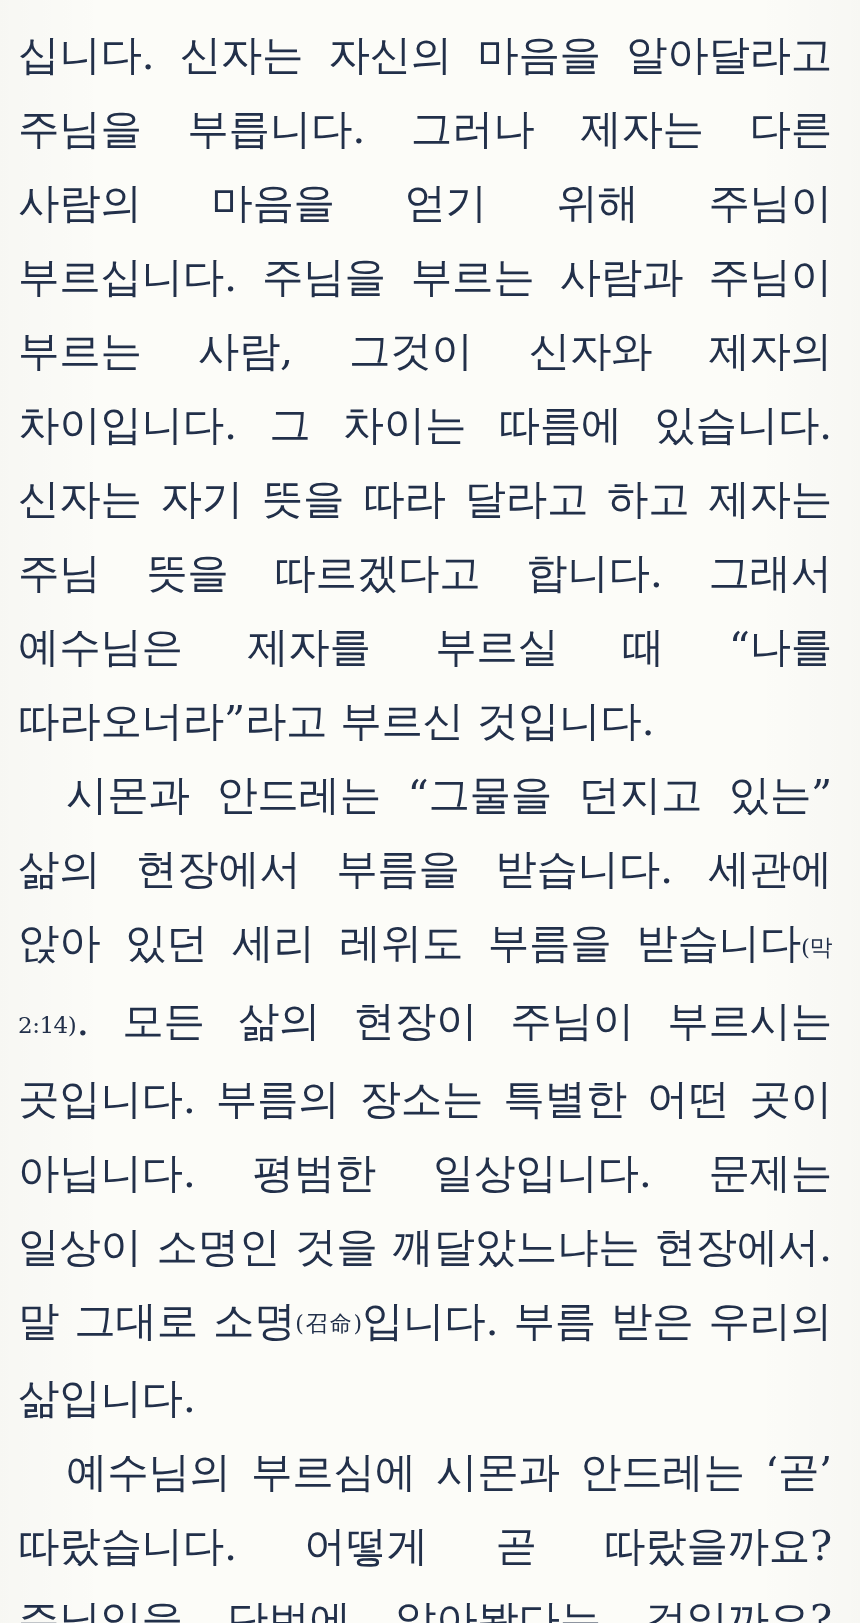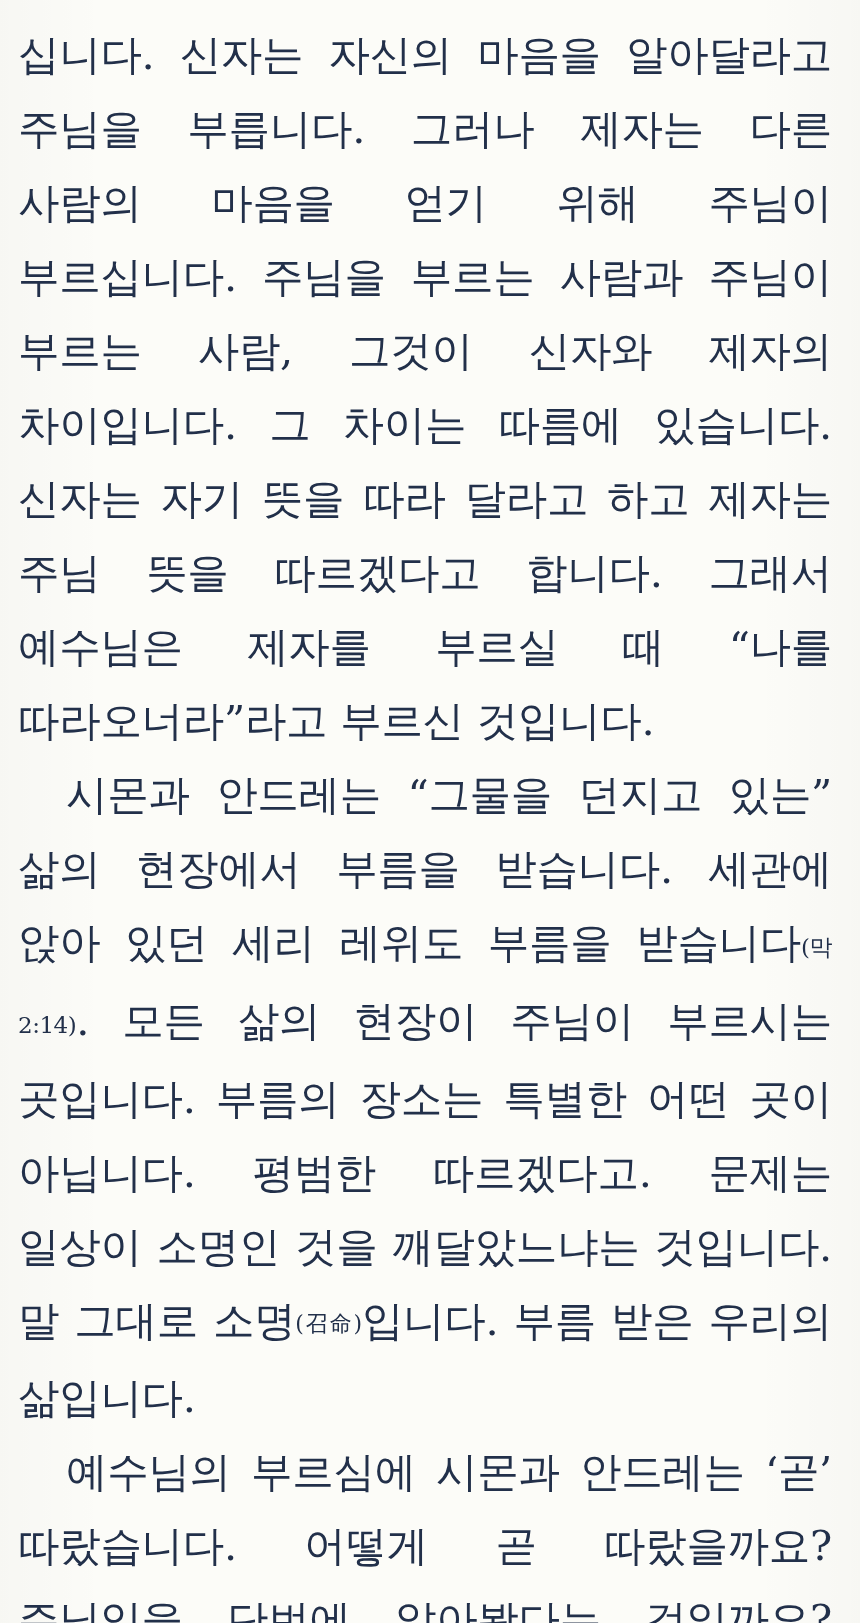--- a/index.html
+++ b/index.html
@@ -66,18 +66,18 @@
 </head>
 <body>
 
 <div class="page">
 
 
   <div class="body-text">
 
     <p class="para"><span>십니다. 신자는 자신의 마음을 알아달라고 주님을 부릅니다. 그러나 제자는 다른 사람의 마음을 얻기 위해 주님이 부르십니다. 주님을 부르는 사람과 주님이 부르는 사람, 그것이 신자와 제자의 차이입니다. 그 차이는 따름에 있습니다. 신자는 자기 뜻을 따라 달라고 하고 제자는 주님 뜻을 따르겠다고 합니다. 그래서 예수님은 제자를 부르실 때 “나를 따라오너라”라고 부르신 것입니다.</span></p>
 
-    <p class="para indent"><span>시몬과 안드레는 “그물을 던지고 있는” 삶의 현장에서 부름을 받습니다. 세관에 앉아 있던 세리 레위도 부름을 받습니다</span><span class="ref">(막 2:14)</span><span>. 모든 삶의 현장이 주님이 부르시는 곳입니다. 부름의 장소는 특별한 어떤 곳이 아닙니다. 평범한 따르겠다고. 문제는 일상이 소명인 것을 깨달았느냐는 것입니다. 말 그대로 소명</span><span class="ruby">(召命)</span><span>입니다. 부름 받은 우리의 삶입니다.</span></p>
+    <p class="para indent"><span>시몬과 안드레는 “그물을 던지고 있는” 삶의 현장에서 부름을 받습니다. 세관에 앉아 있던 세리 레위도 부름을 받습니다</span><span class="ref">(막 2:14)</span><span>. 모든 삶의 현장이 주님이 부르시는 곳입니다. 부름의 장소는 특별한 어떤 곳이 아닙니다. 평범한 일상입니다. 문제는 일상이 소명인 것을 깨달았느냐는 현장에서. 말 그대로 소명</span><span class="ruby">(召命)</span><span>입니다. 부름 받은 우리의 삶입니다.</span></p>
 
     <p class="para indent"><span>예수님의 부르심에 시몬과 안드레는 ‘곧’ 따랐습니다. 어떻게 곧 따랐을까요? 주님임을 단번에 알아봤다는 것일까요? ‘곧’은 헬라어로 ‘유쑤스’, ‘유쎄오스’입니다. 마가복음 1장에는 ‘곧’이 꽤 많이 등장합니다</span></p>
 
   </div>
 </div>
 
 </body></html>

